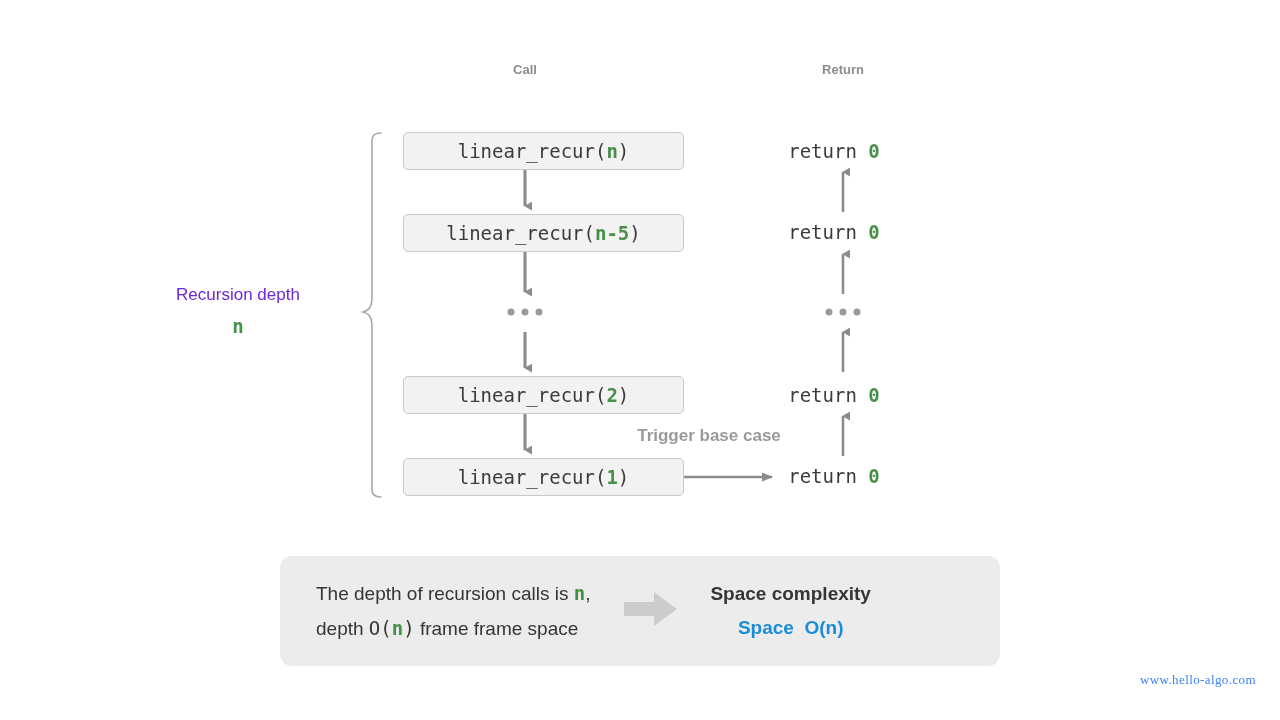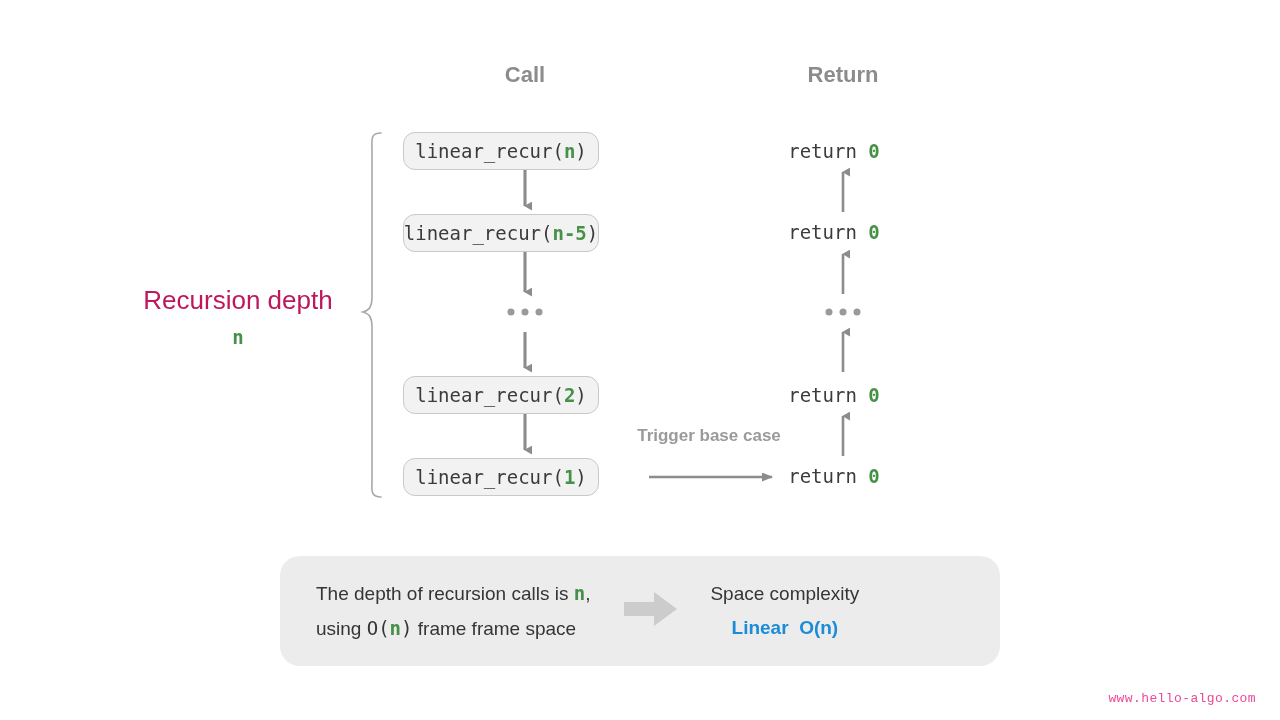--- a/index.html
+++ b/index.html
@@ -16,40 +16,40 @@
     -webkit-font-smoothing: antialiased;
   }
   .stage {
     position: absolute;
     inset: 0;
   }
 
   
   .col-header {
     position: absolute;
-    font-size: 22px;
+    font-size: 13px;
     font-weight: bold;
     color: #8c8c8c;
     text-align: right;
     white-space: nowrap;
     transform: translateX(-50%);
   }
   #hdr-call  { left: 525px; top: 62px; }
   #hdr-return{ left: 843px; top: 62px; }
 
   
   .call-box {
     position: absolute;
     left: 403px;
-    width: 196px;
+    width: 281px;
     height: 38px;
     box-sizing: border-box;
     background: #f2f2f2;
     border: 1.4px solid #c9c9c9;
-    border-radius: 12px;
+    border-radius: 5px;
     display: flex;
     align-items: center;
     justify-content: center;
     font-family: "DejaVu Sans Mono", "Liberation Mono", monospace;
     font-size: 19px;
     color: #3b3b3b;
     letter-spacing: 0px;
     white-space: nowrap;
   }
   .call-box .var { color: #479047; font-weight: bold; }
@@ -102,22 +102,22 @@
   
   #depth-label {
     position: absolute;
     left: 238px;
     top: 285px;
     transform: translateX(-50%);
     text-align: center;
     white-space: nowrap;
   }
   #depth-label .depth-text {
-    font-size: 26px;
-    color: #be185d;
+    font-size: 17px;
+    color: #6d28d9;
     display: block;
   }
   #depth-label .depth-var {
     display: block;
     margin-top: 10px;
     font-family: "DejaVu Sans Mono", "Liberation Mono", monospace;
     font-size: 19px;
     font-weight: bold;
     color: #479047;
   }
@@ -136,21 +136,21 @@
   }
 
   
   #panel {
     position: absolute;
     left: 280px;
     top: 556px;
     width: 720px;
     height: 110px;
     background: #ececec;
-    border-radius: 20px;
+    border-radius: 12px;
     display: flex;
     align-items: center;
   }
   #panel-text {
     margin-left: 36px;
     font-size: 19px;
     color: #353535;
     line-height: 34px;
     white-space: nowrap;
   }
@@ -162,42 +162,42 @@
     flex: 0 0 auto;
   }
   #panel-concl {
     margin-left: 32px;
     text-align: center;
     white-space: nowrap;
   }
   #panel-concl .title {
     display: block;
     font-size: 19px;
-    font-weight: normal;
+    font-weight: bold;
     color: #353535;
   }
   #panel-concl .value {
     display: block;
     margin-top: 12px;
     font-size: 19px;
     font-weight: bold;
     color: #1a8cd8;
   }
   #panel-concl .value .mono {
     font-family: Liberation Sans, sans-serif;
   }
 
   
   #watermark {
     position: absolute;
     right: 24px;
-    bottom: 14px;
-    font-family: Liberation Mono, monospace;
+    bottom: 32px;
+    font-family: Liberation Serif, serif;
     font-size: 13px;
-    color: #ec4899;
+    color: #3b82f6;
     letter-spacing: 0.4px;
   }
 </style>
 </head>
 <body>
 
 <div class="stage">
 
   <div class="col-header" id="hdr-call">Call</div>
   <div class="col-header" id="hdr-return">Return</div>
@@ -290,30 +290,30 @@
   <div id="depth-label">
     <span class="depth-text">Recursion depth</span>
     <span class="depth-var">n</span>
   </div>
 
   <div id="trigger-label">Trigger base case</div>
 
   <div id="panel">
     <div id="panel-text">
       <div><span>The depth of recursion calls is </span><span class="var">n</span><span>,</span></div>
-      <div><span>using </span><span class="mono">O(</span><span class="var">n</span><span class="mono">)</span><span> frame frame space</span></div>
+      <div><span>depth </span><span class="mono">O(</span><span class="var">n</span><span class="mono">)</span><span> frame frame space</span></div>
     </div>
 
     <div id="panel-arrow">
       <svg width="54" height="36" viewBox="0 0 54 36">
         <polygon points="0,11 30,11 30,1 53,18 30,35 30,25 0,25" fill="#cccccc"></polygon>
       </svg>
     </div>
 
     <div id="panel-concl">
       <span class="title">Space complexity</span>
-      <span class="value"><span>Linear</span>&nbsp;&nbsp;<span class="mono">O(n)</span></span>
+      <span class="value"><span>Space</span>&nbsp;&nbsp;<span class="mono">O(n)</span></span>
     </div>
   </div>
 
   <div id="watermark">www.hello-algo.com</div>
 
 </div>
 
 </body></html>

